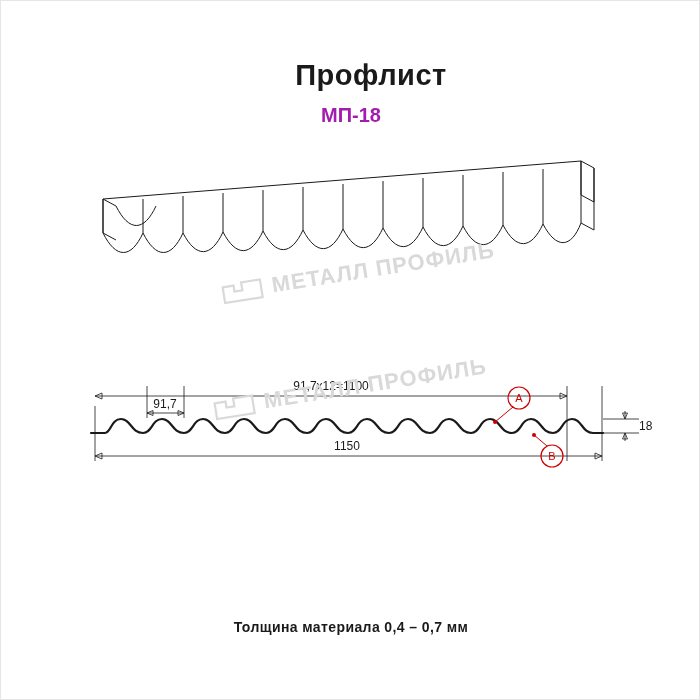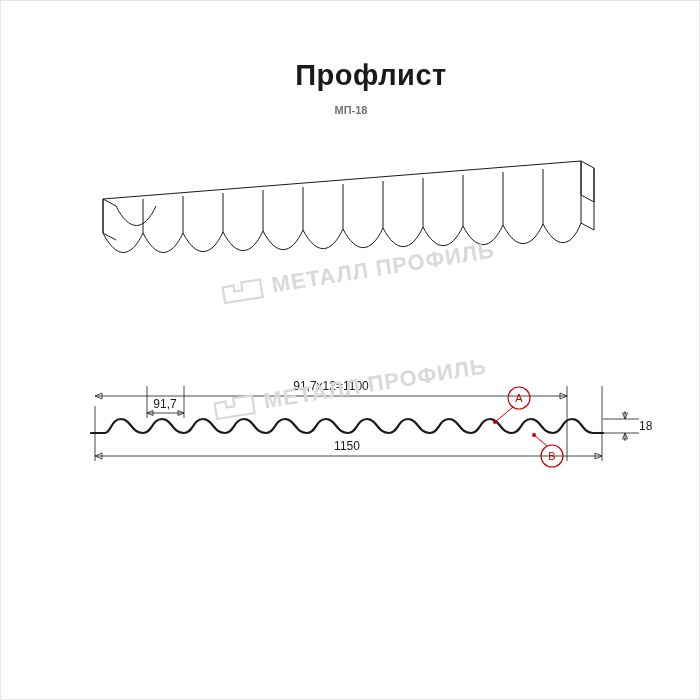--- a/index.html
+++ b/index.html
@@ -33,23 +33,23 @@
     letter-spacing: 0.5px;
     color: #1a1a1a;
     padding-left: 24px;
   }
   .subtitle {
     position: absolute;
     top: 103px;
     left: 0;
     width: 700px;
     text-align: center;
-    font-size: 11px;
-    font-weight: bold;
-    color: #737373;
+    font-size: 20px;
+    font-weight: bold;
+    color: #a21caf;
   }
   .iso-wrap {
     position: absolute;
     top: 140px;
     left: 60px;
     width: 580px;
     height: 170px;
   }
   .draw-wrap {
     position: absolute;
@@ -224,14 +224,15 @@
   </div>
 
   <div class="wm wm2">
     <span class="wm-mark">
       <svg width="44" height="26" viewBox="0 0 44 26">
         <path d="M3 22 L3 6 L14 6 L14 12 L22 12 L22 4 L41 4 L41 22 Z" fill="none" stroke="#d9d9d9" stroke-width="2.2"></path>
       </svg>
     </span><span>МЕТАЛЛ ПРОФИЛЬ</span>
   </div>
 
+  <div class="footnote">Толщина материала 0,4 – 0,7 мм</div>
 
 </div>
 
 </body></html>

